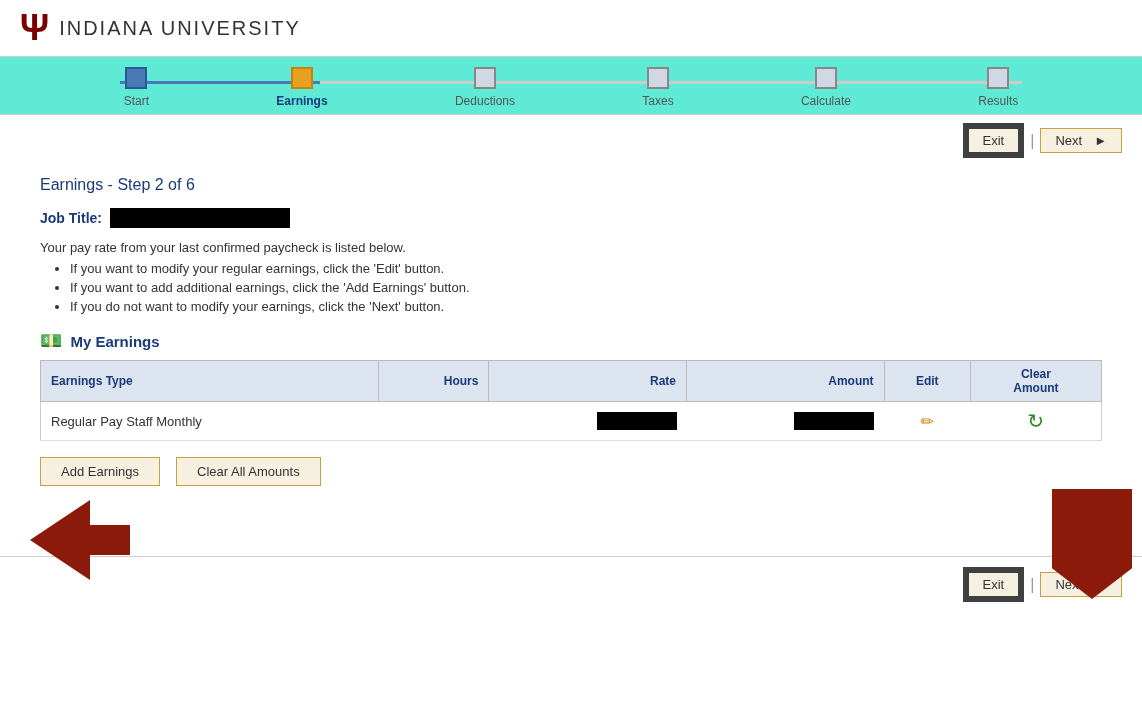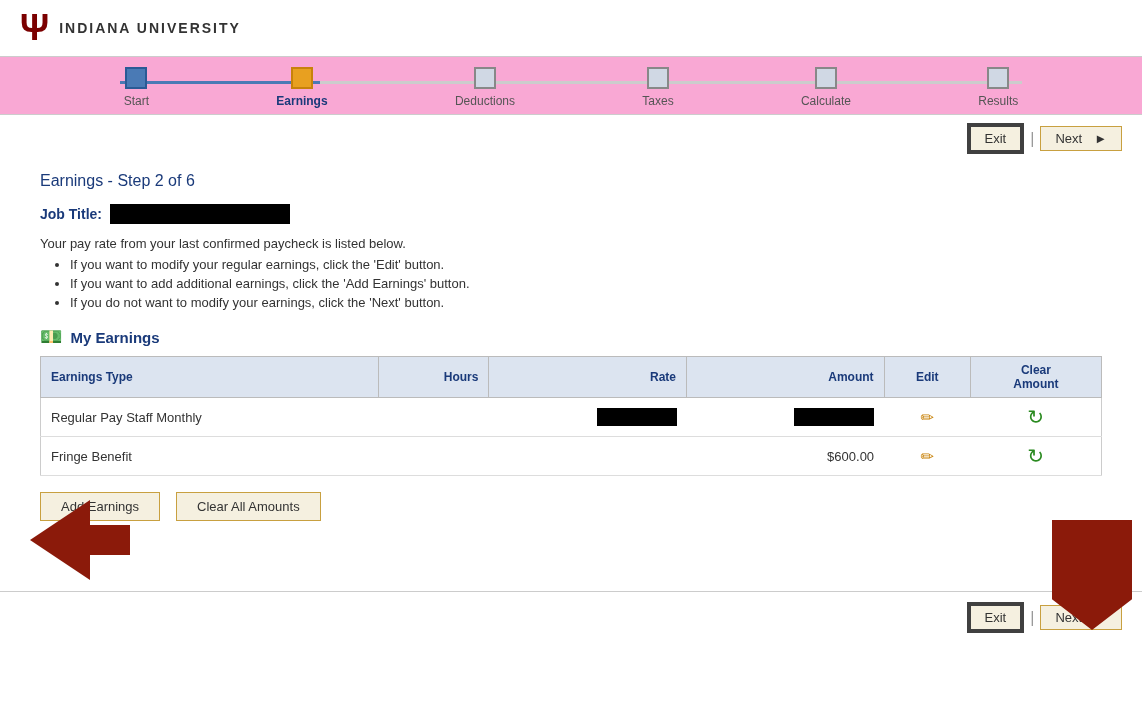--- a/index.html
+++ b/index.html
@@ -2,37 +2,37 @@
 <html><head>
   <meta charset="utf-8">
   <style>
     * { box-sizing: border-box; margin: 0; padding: 0; }
     body { font-family: Arial, sans-serif; font-size: 13px; background: #fff; color: #333; width: 1142px; min-height: 726px; overflow-x: hidden; }
 
     
     .header { display: flex; align-items: center; padding: 10px 20px; border-bottom: 1px solid #ccc; background: #fff; }
     .iu-logo { display: flex; align-items: center; gap: 10px; }
     .iu-trident { color: #7b0000; font-size: 36px; font-weight: bold; line-height: 1; }
-    .iu-name { font-size: 14px; font-weight: bold; color: #333; letter-spacing: 2px; text-transform: uppercase; }
-
-    
-    .progress-section { background: #f9a8d4; padding: 10px 0 0 0; border-bottom: 1px solid #ccc; }
+    .iu-name { font-size: 20px; font-weight: normal; color: #333; letter-spacing: 2px; text-transform: uppercase; }
+
+    
+    .progress-section { background: #5eead4; padding: 10px 0 0 0; border-bottom: 1px solid #ccc; }
     .progress-bar-container { display: flex; align-items: center; justify-content: space-around; padding: 0 60px; position: relative; }
     .progress-line { position: absolute; top: 14px; left: 120px; right: 120px; height: 3px; background: #ccc; z-index: 0; }
     .progress-line-filled { position: absolute; top: 14px; left: 120px; width: 200px; height: 3px; background: #4a7ab5; z-index: 1; }
     .step-item { display: flex; flex-direction: column; align-items: center; z-index: 2; }
     .step-box { width: 22px; height: 22px; border: 2px solid #888; background: #d0d8e4; display: flex; align-items: center; justify-content: center; }
     .step-box.active { background: #e8a020; border-color: #c8820a; }
     .step-box.completed { background: #4a7ab5; border-color: #2a5a95; }
     .step-label { margin-top: 5px; font-size: 12px; color: #555; padding-bottom: 6px; }
     .step-label.active { font-weight: bold; color: #1a3a7a; }
 
     
     .toolbar { display: flex; justify-content: flex-end; align-items: center; padding: 8px 20px; gap: 6px; }
-    .btn-exit { padding: 4px 14px; background: #f5f0e0; border: 4px solid #404040; color: #333; cursor: pointer; font-size: 13px; }
+    .btn-exit { padding: 4px 14px; background: #f5f0e0; border: 6px solid #404040; color: #333; cursor: pointer; font-size: 13px; }
     .btn-next { padding: 4px 14px; background: #f5f0e0; border: 1px solid #c8a040; color: #333; cursor: pointer; font-size: 13px; display: flex; align-items: center; gap: 12px; }
     .separator { color: #999; font-size: 16px; }
 
     
     .main-content { padding: 10px 40px 20px 40px; }
     .page-title { font-size: 16px; font-weight: bold; color: #1a3a7a; margin-bottom: 14px; }
     .page-title span { font-weight: normal; color: #1a3a7a; }
 
     .job-title-row { display: flex; align-items: center; margin-bottom: 12px; }
     .job-title-label { font-weight: bold; color: #1a3a7a; font-size: 14px; margin-right: 8px; text-align: center; }
@@ -171,32 +171,20 @@
             <span class="redacted-box"></span>
           </td>
           <td class="center">
             <span class="edit-icon">✏</span>
           </td>
           <td class="center">
             <span class="clear-icon" style="font-size:20px; color: #2a8a20;">↻</span>
           </td>
         </tr>
 
-        <tr>
-          <td>Fringe Benefit</td>
-          <td class="right"></td>
-          <td class="right"></td>
-          <td class="right">$600.00</td>
-          <td class="center">
-            <span class="edit-icon">✏</span>
-          </td>
-          <td class="center">
-            <span class="clear-icon" style="font-size:20px; color: #2a8a20;">↻</span>
-          </td>
-        </tr>
       </tbody>
     </table>
 
     <div class="buttons-row">
       <button class="btn-add-earnings">Add Earnings</button>
       <button class="btn-clear-all">Clear All Amounts</button>
     </div>
 
   </div>
 

